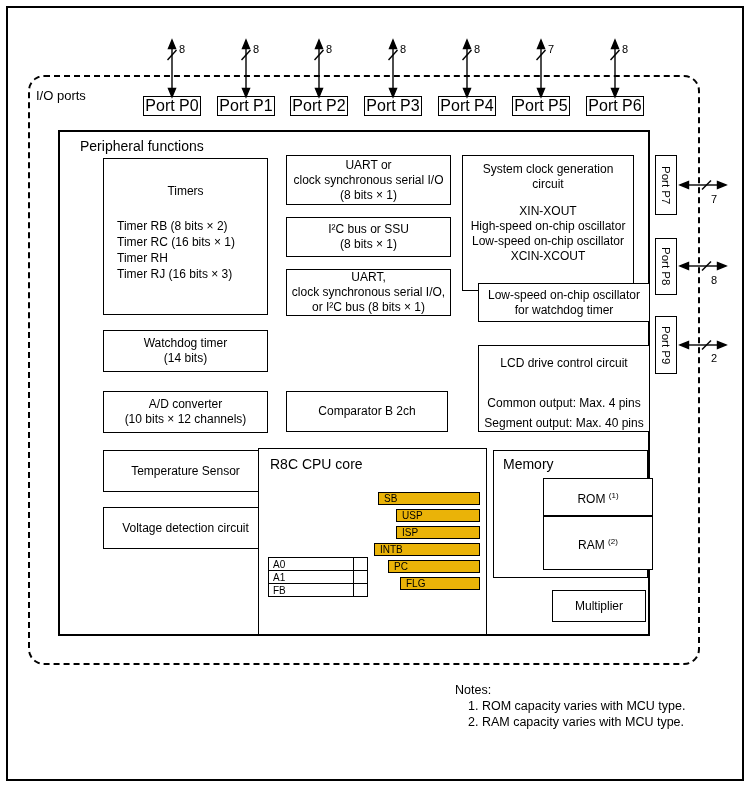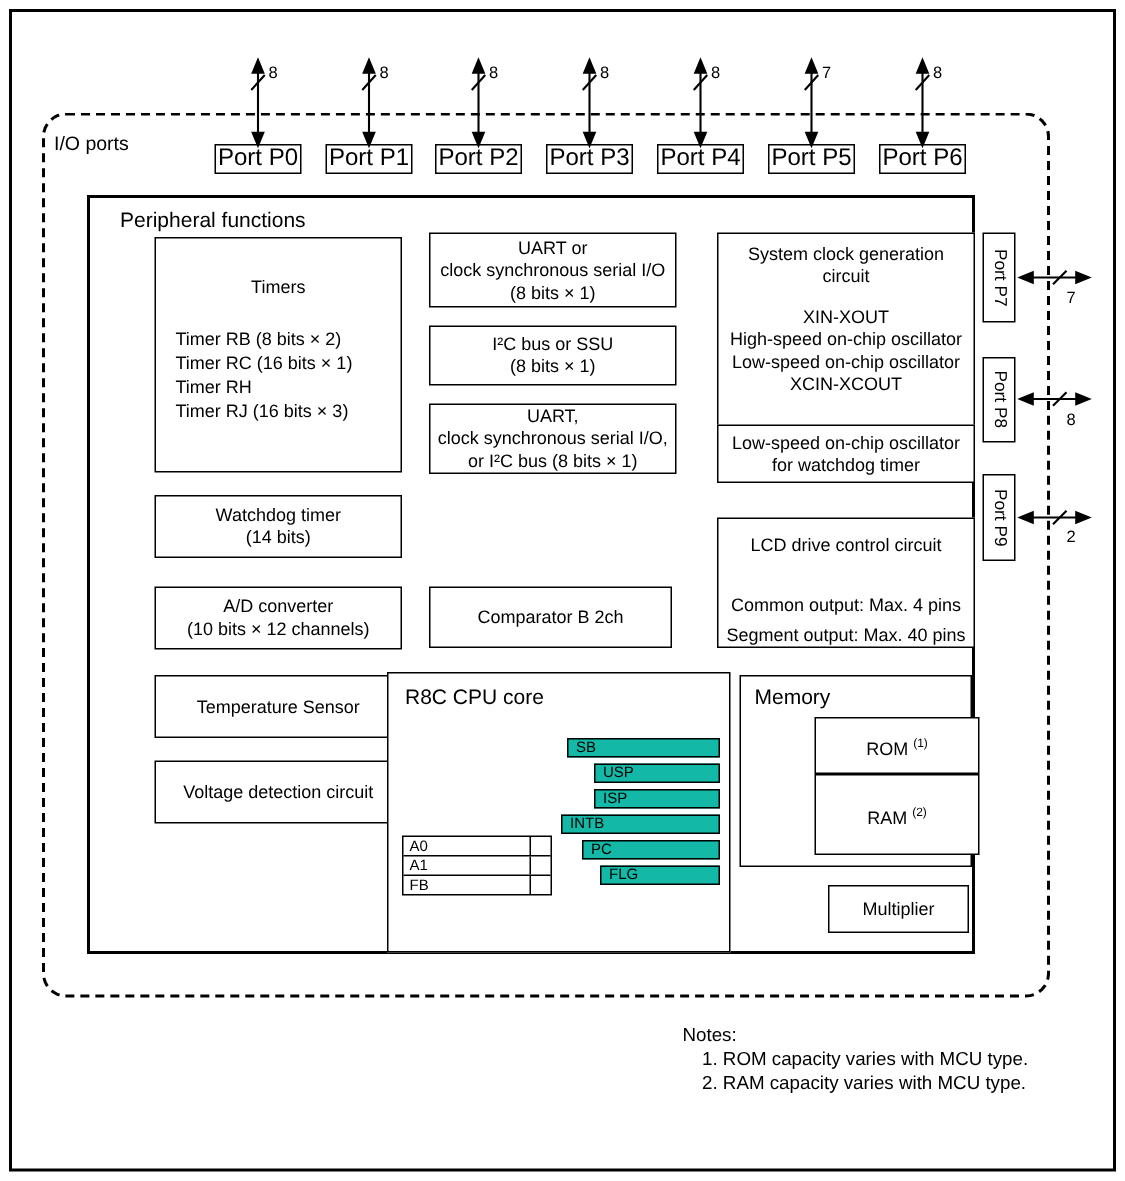--- a/index.html
+++ b/index.html
@@ -44,21 +44,21 @@
   .reg-table { position: absolute; border: 1.3px solid #000; display: flex; flex-direction: column; font-size: 10px; background: #fff; }
   .reg-row { display: flex; flex: 1; }
   .reg-row + .reg-row { border-top: 1.3px solid #000; }
   .reg-cell { display: flex; align-items: center; padding-left: 4px; }
   .reg-cell + .reg-cell { border-left: 1.3px solid #000; }
   .rc-half { width: 42px; }
   .rc-wide { width: 84px; }
   .rc-tail { flex: 1; padding-left: 0; }
 
   .ctrl-reg { position: absolute; height: 13px; border: 1.3px solid #000; display: flex; align-items: center;
-              padding-left: 5px; font-size: 10px; background: #14b8a6; }
+              padding-left: 5px; font-size: 10px; background: #eab308; }
 
   .notes { position: absolute; left: 455px; top: 682px; font-size: 12.5px; line-height: 16px; }
   .notes .note-item { padding-left: 13px; white-space: nowrap; }
 
   .arrows { position: absolute; left: 0; top: 0; pointer-events: none; }
 </style>
 </head>
 <body>
 
 <div id="canvas">
@@ -154,21 +154,21 @@
   <div class="box" style="left:258px; top:269px; width:165px; height:47px;">
     <div class="ln">UART,</div>
     <div class="ln">clock synchronous serial I/O,</div>
     <div class="ln">or I²C bus (8 bits × 1)</div>
   </div>
 
   <div class="box" style="left:258px; top:391px; width:162px; height:41px;">
     <div class="ln">Comparator B 2ch</div>
   </div>
 
-  <div class="box toppad" style="left:450px; top:155px; width:172px; height:136px;">
+  <div class="box toppad" style="left:434px; top:155px; width:172px; height:136px;">
     <div class="ln">System clock generation</div>
     <div class="ln">circuit</div>
     <div class="gap12"></div>
     <div class="ln">XIN-XOUT</div>
     <div class="ln">High-speed on-chip oscillator</div>
     <div class="ln">Low-speed on-chip oscillator</div>
     <div class="ln">XCIN-XCOUT</div>
   </div>
 
   <div class="box" style="left:450px; top:283px; width:172px; height:39px;">

